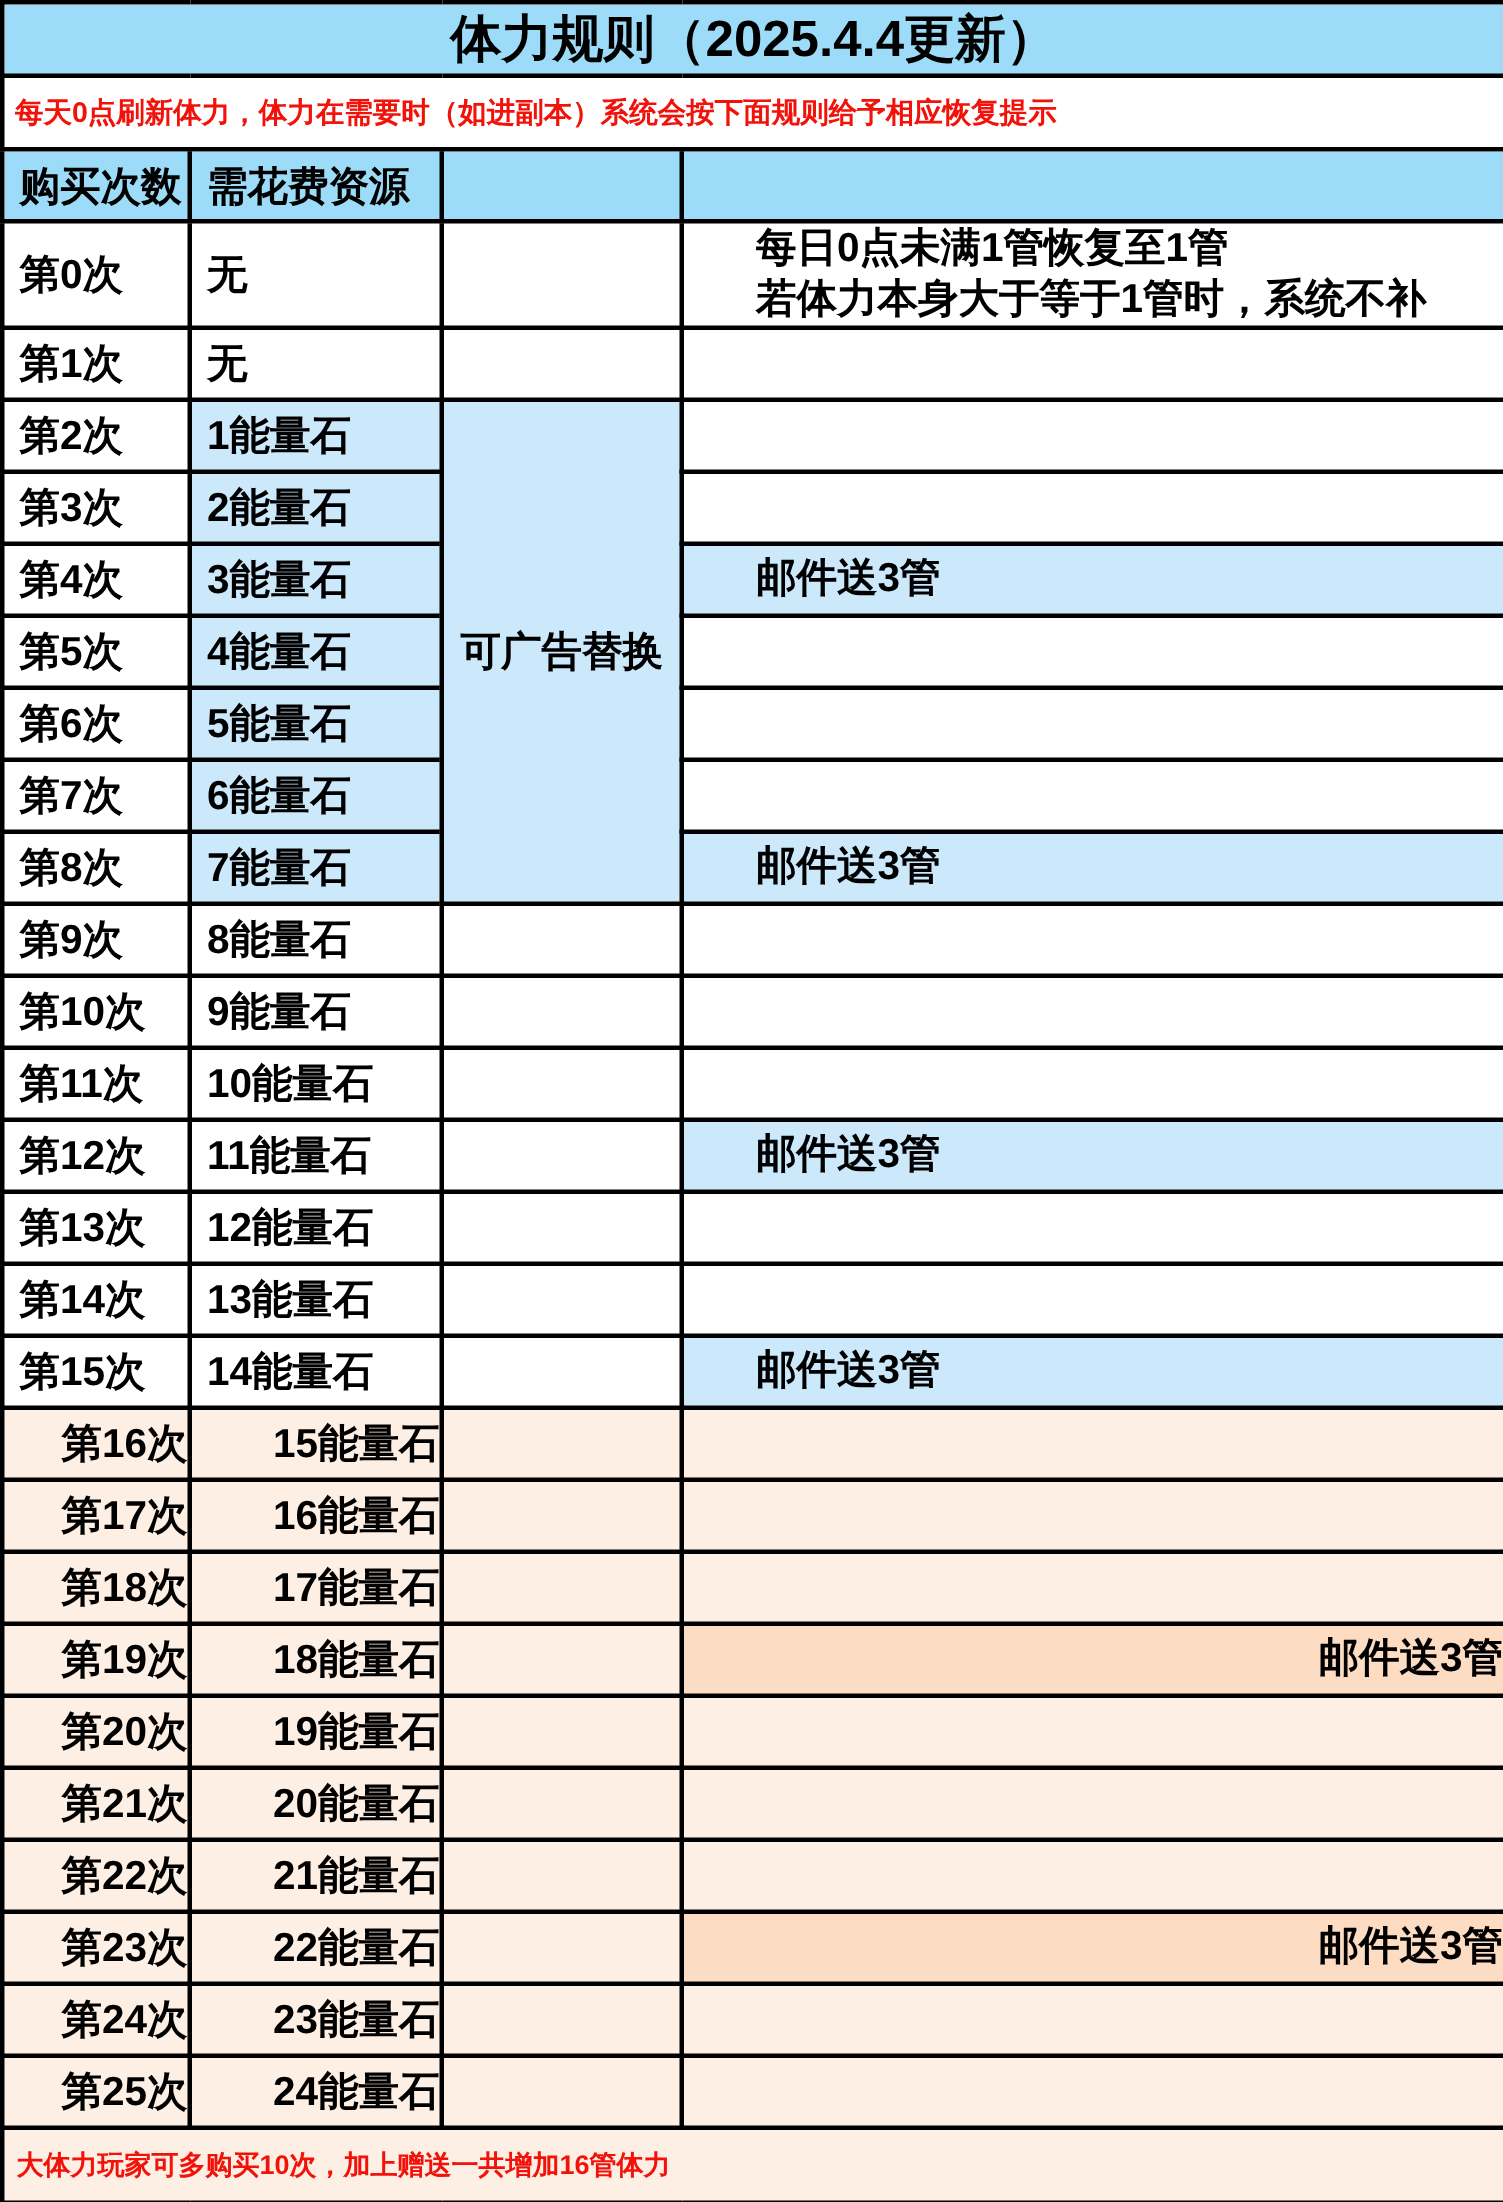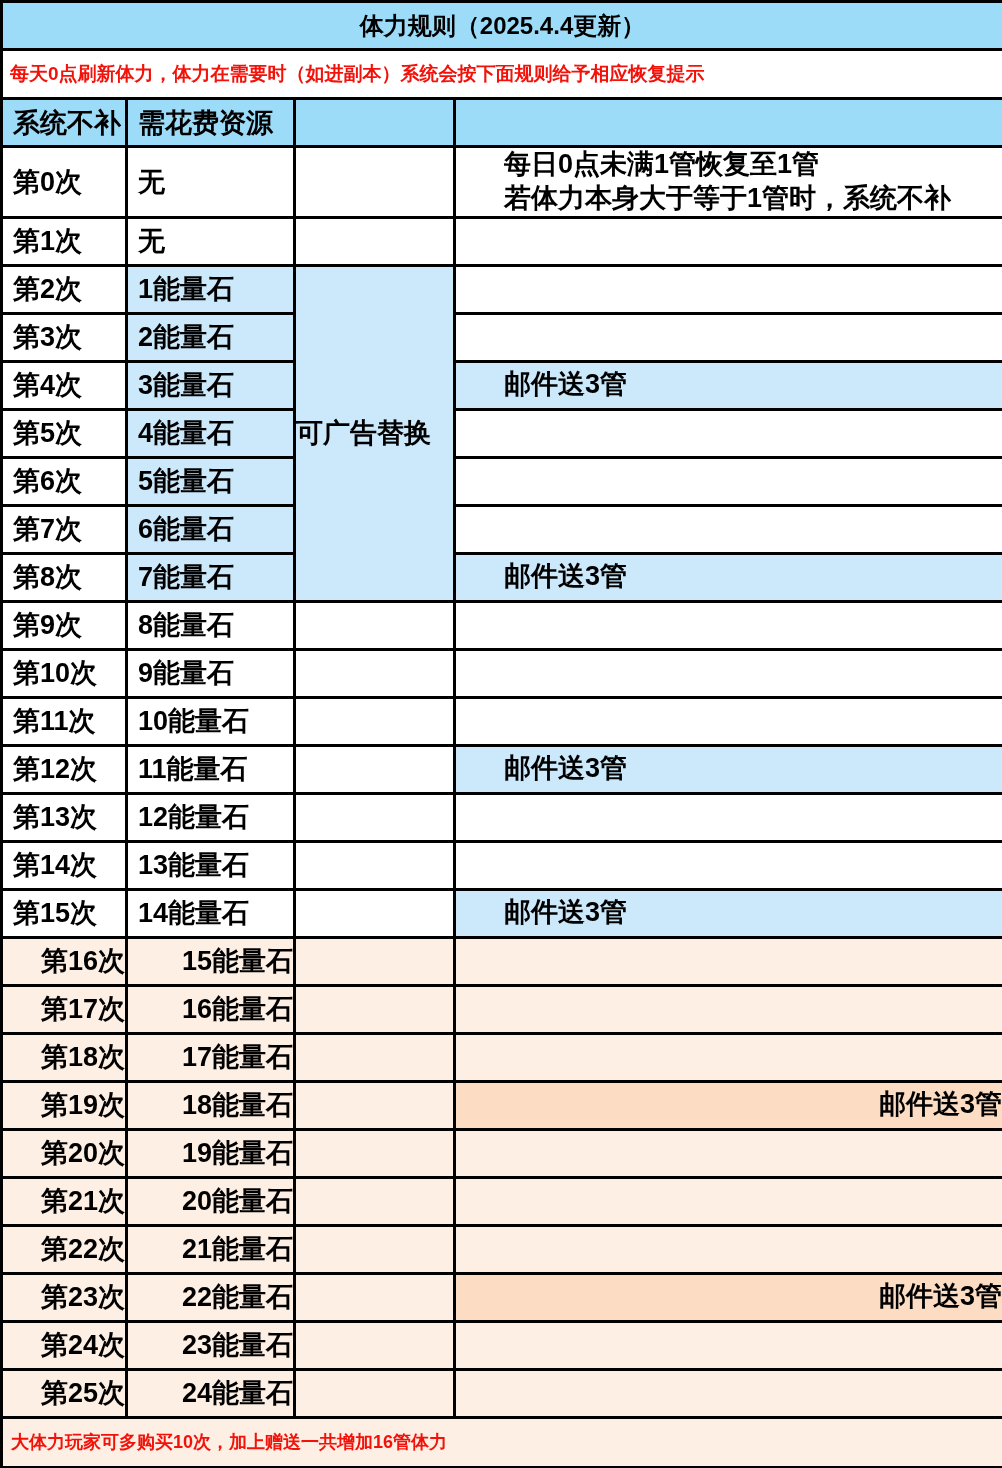--- a/index.html
+++ b/index.html
@@ -35,21 +35,21 @@
   
   col.c1{width:125px;}
   col.c2{width:168px;}
   col.c3{width:160px;}
   col.c4{width:549px;}
 
   tr.title-row{height:48px;}
   tr.title-row td{
     background:var(--header-blue);
     text-align:center;
-    font-size:24px;
+    font-size:34px;
     padding:0;
   }
   tr.top-note-row{height:49px;}
   tr.top-note-row td{
     background:var(--white);
     color:var(--red);
     font-size:19px;
     padding-left:7px;
     letter-spacing:0px;
   }
@@ -57,21 +57,21 @@
   tr.header-row td{background:var(--header-blue);}
 
   tr.data-row{height:48px;}
   tr.data-row.tall{height:57px;}
   tr.data-row td{background:var(--white);}
   tr.data-row.row-peach td{background:var(--peach);text-align:right;}
   tr.data-row.row-white td.hl{background:var(--light-blue);}
   tr.data-row.row-peach td.hl{background:var(--orange);}
   td.ad-cell{
     background:var(--light-blue) !important;
-    text-align:left;
+    text-align:center;
     padding:0;
   }
   td.note-cell{
     white-space:normal;
     line-height:1.25;
     padding-left:48px;
   }
   tr.footer-row{height:50px;}
   tr.footer-row td{
     background:var(--peach);
@@ -91,21 +91,21 @@
       <col class="c4">
   </colgroup>
   <tbody>
     <tr class="title-row">
       <td colspan="4">体力规则（2025.4.4更新）</td>
     </tr>
     <tr class="top-note-row">
       <td colspan="4">每天0点刷新体力，体力在需要时（如进副本）系统会按下面规则给予相应恢复提示</td>
     </tr>
     <tr class="header-row">
-      <td>系统不补</td>
+      <td>购买次数</td>
       <td>需花费资源</td>
       <td></td>
       <td></td>
     </tr>
   </tbody>
   <tbody id="rows">
       <tr class="data-row row-white tall">
         <td>第0次</td>
         <td>无</td>
         <td></td>

